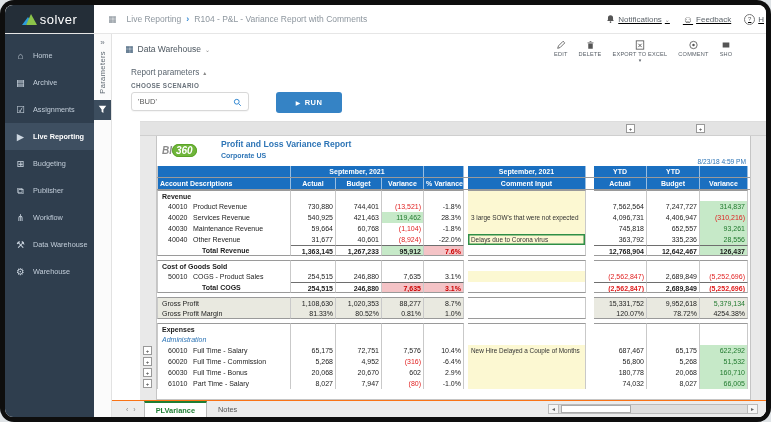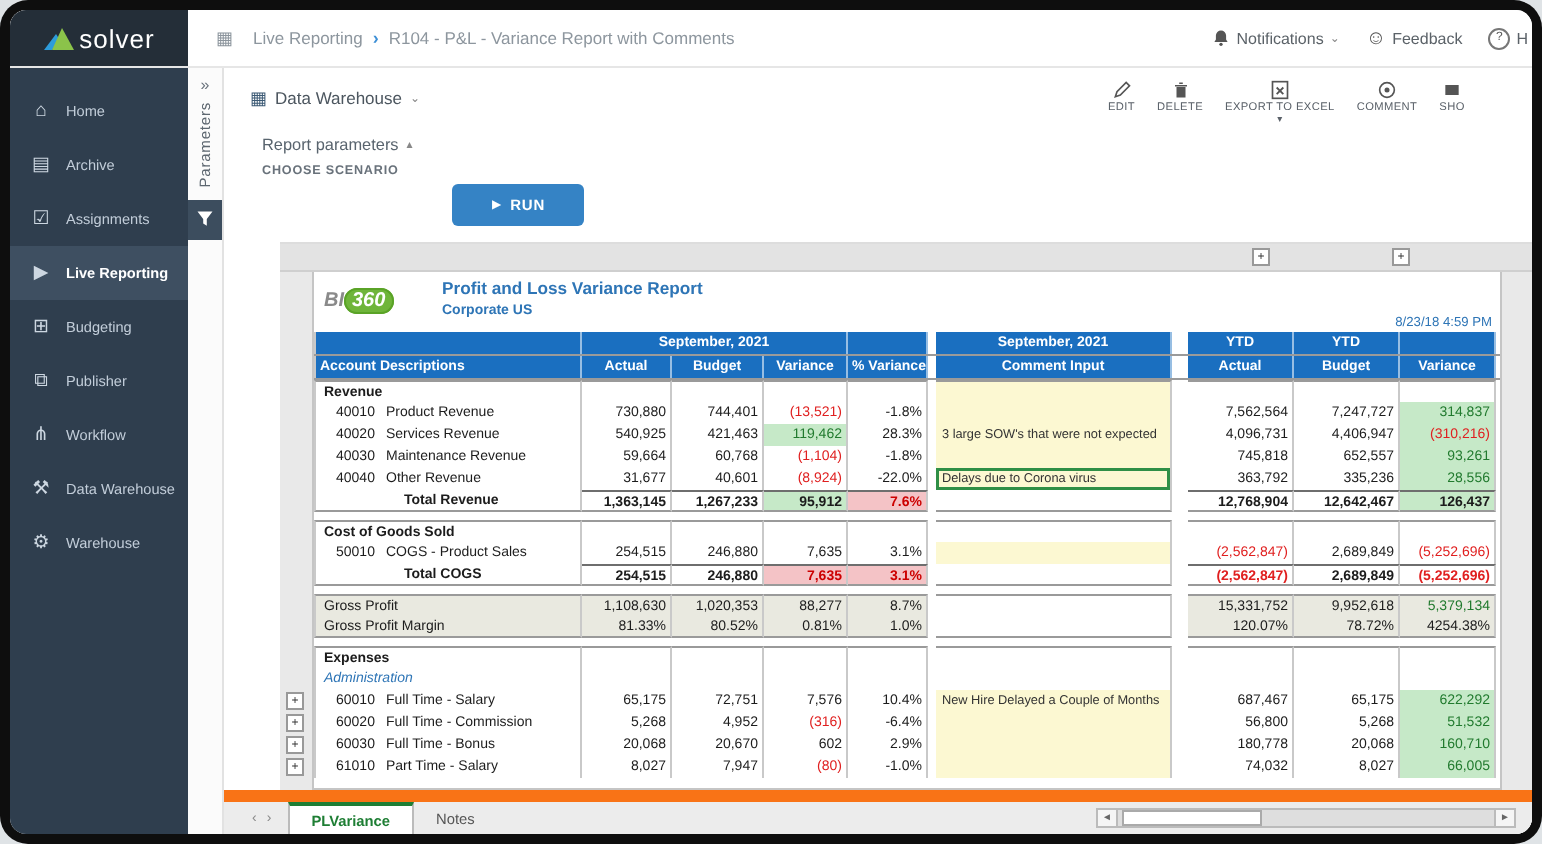--- a/index.html
+++ b/index.html
@@ -6,21 +6,21 @@
   .frame{width:771px;height:422px;box-sizing:border-box;background:#0e0e0e;border-radius:14px;padding:5px;}
   .app{width:100%;height:100%;border-radius:8px;overflow:hidden;background:#fff;display:flex;flex-direction:column;}
 
   
   .topbar{height:28px;display:flex;align-items:center;background:#fff;border-bottom:1px solid #e6e6e6;flex:0 0 auto;}
   .logo{width:89px;height:100%;background:#242e38;display:flex;align-items:center;justify-content:center;gap:3px;flex:0 0 auto;}
   .logo-text{color:#fff;font-weight:normal;font-size:13px;letter-spacing:.5px;}
   .menu-glyph{color:#8b949c;font-size:9px;margin:0 10px 0 14px;}
   .crumb{font-size:8.5px;color:#8d969e;}
   .crumb-sep{color:#3d8fd6;font-weight:bold;margin:0 5px;font-size:9px;}
-  .top-right{margin-left:auto;display:flex;align-items:center;gap:13px;padding-right:2px;overflow:hidden;flex:0 0 auto;max-width:180px;}
+  .top-right{margin-left:auto;display:flex;align-items:center;gap:13px;padding-right:2px;overflow:hidden;flex:0 0 auto;max-width:180px;text-decoration:underline;}
   .top-act{display:flex;align-items:center;gap:3px;font-size:8px;color:#5b6268;white-space:nowrap;}
   .qmark{width:9px;height:9px;border:1px solid #777;border-radius:50%;font-size:6px;display:inline-flex;align-items:center;justify-content:center;color:#555;}
   .caret-sm{font-size:6px;color:#888;}
 
   
   .bodyrow{flex:1;display:flex;min-height:0;}
   .sidebar{width:89px;background:#2f3e4e;flex:0 0 auto;padding-top:8px;}
   .side-item{height:27px;display:flex;align-items:center;gap:7px;padding-left:10px;cursor:pointer;}
   .side-item.active{background:#3e4f61;}
   .side-icon{width:11px;font-size:9.5px;color:#cdd7e1;text-align:center;}
@@ -103,21 +103,21 @@
   .trow.gp .cell.sp,.trow.gp .com{background:#fff;}
   .com{font-size:6.4px;color:#333;padding-left:3px;}
   .cell.ylw{background:#fcf8d2;}
   .cell.gbg{background:#c6e9c8;}
   .cell.rbg{background:#f4c3c6;color:#cc0000;font-weight:bold;}
   .neg{color:#e01f1f;}
   .grn{color:#217a2e;}
   .cell.sel{box-shadow:inset 0 0 0 1.5px #2f8f46;}
 
   
-  .tabbar{height:16px;background:#ececec;border-top:6px solid #f97316;display:flex;align-items:stretch;flex:0 0 auto;}
+  .tabbar{height:16px;background:#ececec;border-top:1px solid #f97316;display:flex;align-items:stretch;flex:0 0 auto;}
   .tab-nav{display:flex;align-items:center;gap:5px;padding:0 8px 0 14px;color:#8a8a8a;font-size:7px;}
   .sheet-tab{display:flex;align-items:center;padding:0 11px;font-size:7.4px;color:#555;cursor:pointer;}
   .sheet-tab.active{background:#fff;color:#1e7e34;font-weight:bold;border:1px solid #bbb;border-bottom:none;border-top:2px solid #1e7e34;}
   .hscroll{margin-left:auto;margin-right:8px;align-self:center;display:flex;width:210px;height:10px;}
   .hs-arrow{width:11px;background:#f5f5f5;border:1px solid #bbb;font-size:5px;color:#666;display:flex;align-items:center;justify-content:center;box-sizing:border-box;cursor:pointer;}
   .hs-track{flex:1;background:#dedede;border-top:1px solid #bbb;border-bottom:1px solid #bbb;position:relative;}
   .hs-thumb{position:absolute;left:2px;top:0;width:70px;height:100%;background:#fff;border:1px solid #aaa;box-sizing:border-box;cursor:grab;}
 </style>
 </head>
 <body>
@@ -266,20 +266,27 @@
       </div>
 
       <div class="rp-title">
         <span>Report parameters</span>
         <span class="caret-sm">▴</span>
       </div>
 
       <div class="rp-fields">
             <div class="fld">
               <span class="fld-lb">CHOOSE SCENARIO</span>
+              <div class="inputbox">
+                <span class="inputval">'BUD'</span>
+                <span><svg width="9" height="9" viewBox="0 0 12 12">
+                    <circle cx="5" cy="5" r="3.2" fill="none" stroke="#2e86d1" stroke-width="1.3"></circle>
+                    <line x1="7.6" y1="7.6" x2="10.4" y2="10.4" stroke="#2e86d1" stroke-width="1.3"></line>
+                  </svg></span>
+              </div>
             </div>
             <div class="runbtn">
               <span class="run-play">▶</span>
               <span>RUN</span>
             </div>
           </div>
 
 
       <div class="report-area">
         <div class="outline-strip">

